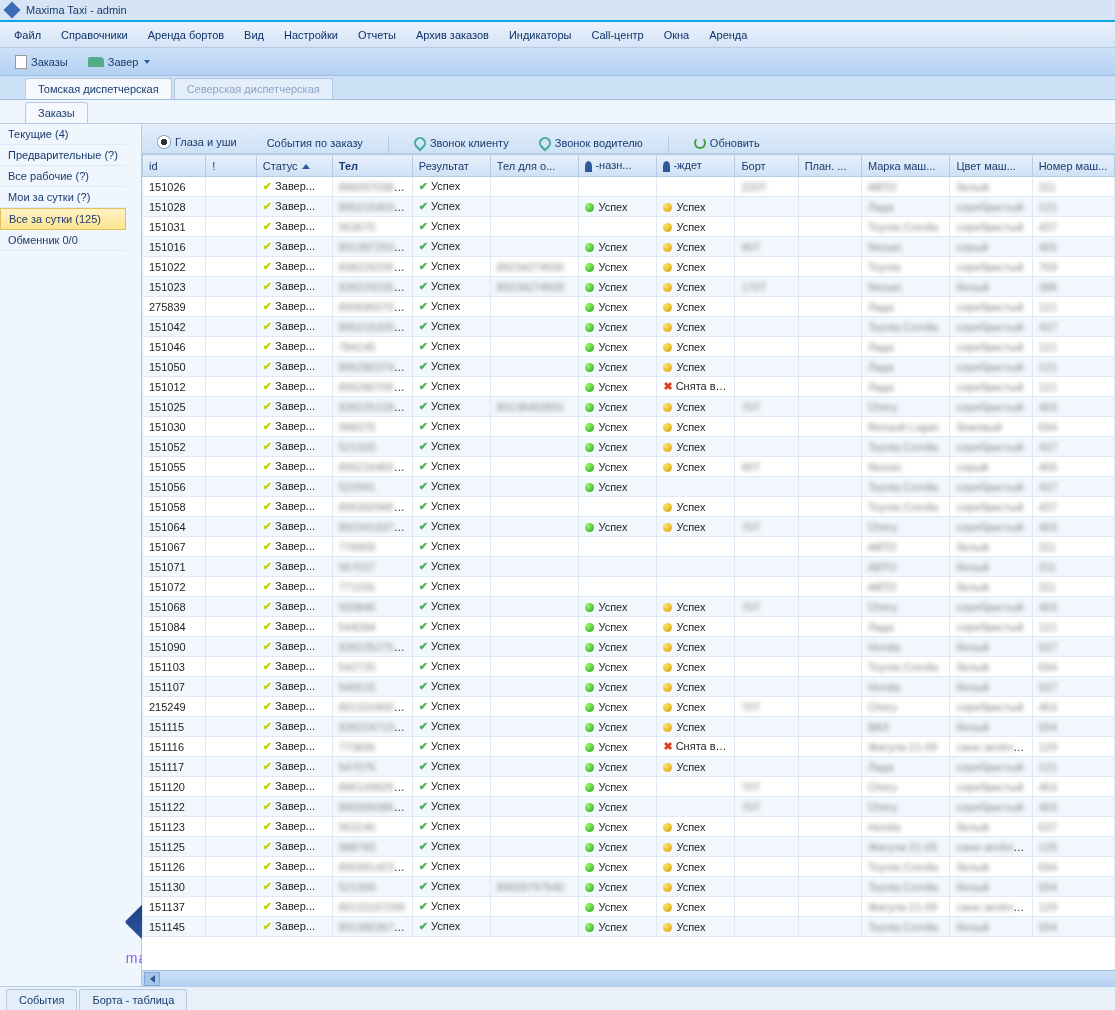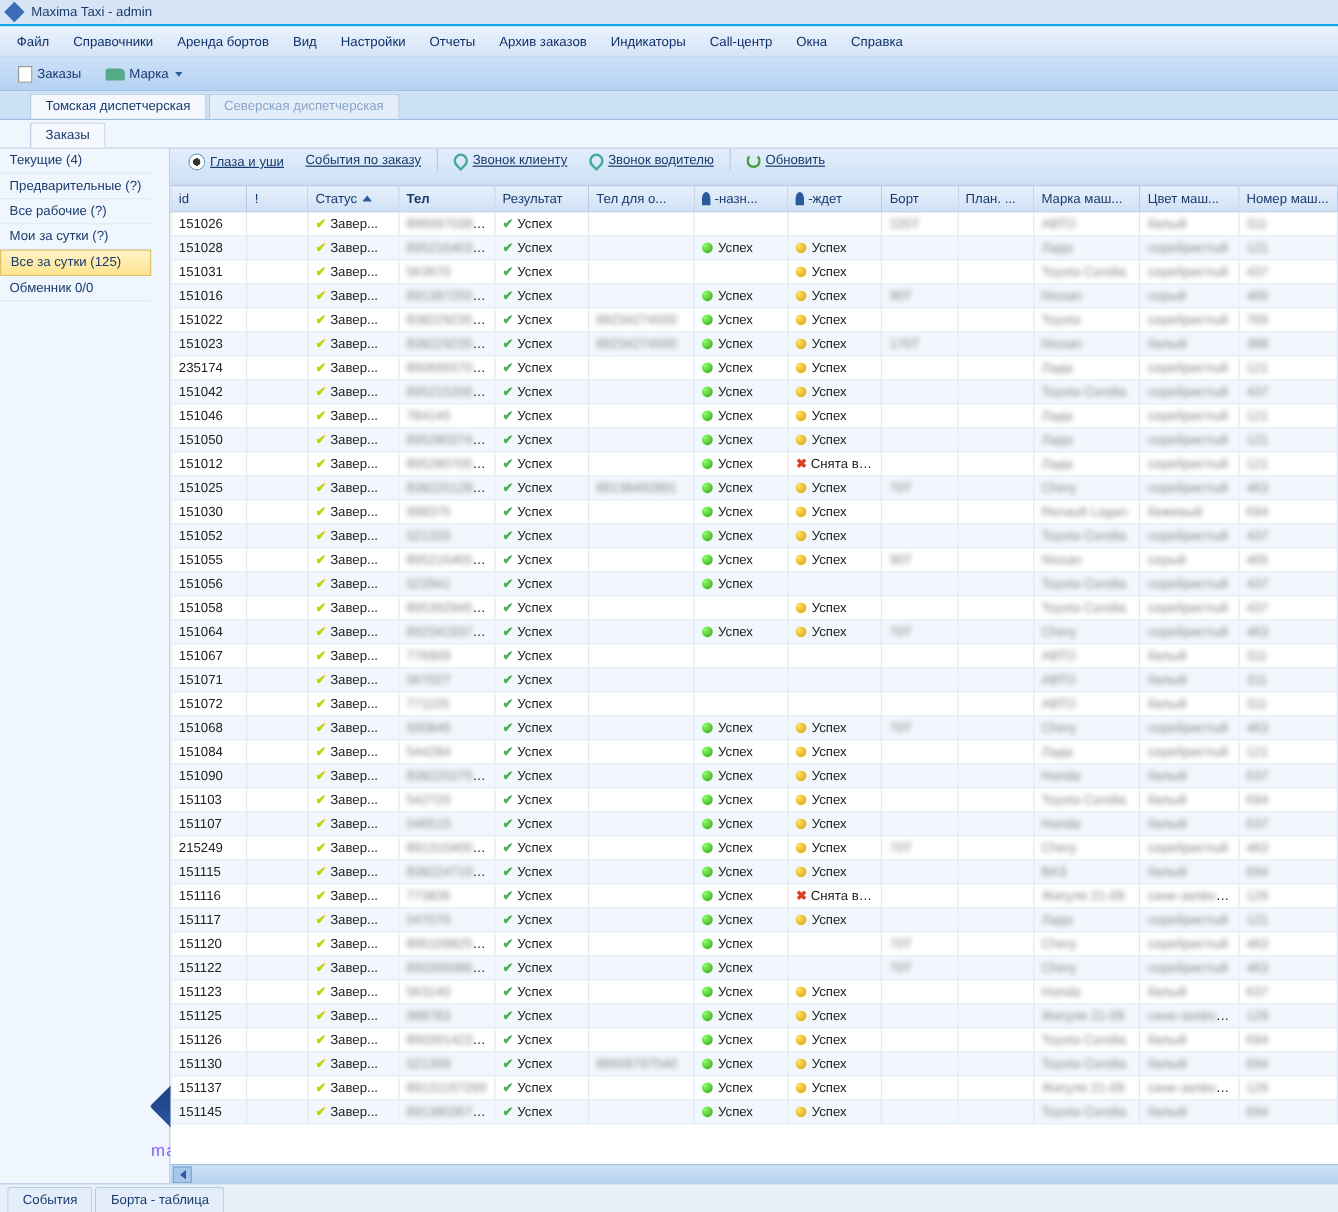--- a/index.html
+++ b/index.html
@@ -18,21 +18,21 @@
 .sub-tabs { height: 24px; background: #f0f6fd; display: flex; align-items: flex-end; padding: 4px 6px 0; border-bottom: 1px solid #b8cbe4; }
 .main { flex: 1; display: flex; overflow: hidden; background: #f0f6fd; }
 .sidebar { width: 142px; background: #f0f6fd; border-right: 1px solid #b8cbe4; display: flex; flex-direction: row; }
 .sidebar-list { flex: 0 0 auto; }
 .side-item { padding: 4px 8px; color: #1a3b6e; cursor: pointer; border-bottom: 1px solid #e0eaf6; }
 .side-item.sel { background: linear-gradient(#fff2c5, #ffe490); border: 1px solid #e0c060; }
 .logo-area { margin-top: auto; text-align: center; padding: 20px 0; }
 .logo-cube { width: 40px; height: 40px; background: linear-gradient(135deg, #1a3b7a, #2d5aa8); margin: 0 auto 8px; transform: rotate(45deg); border-radius: 2px; }
 .logo-text { font-size: 14px; color: #8b5cf6; letter-spacing: 1px; }
 .content { flex: 1; display: flex; flex-direction: column; overflow: hidden; }
-.toolbar2 { height: 30px; background: linear-gradient(#e4eefb, #cde1f6); display: flex; align-items: flex-start; padding: 0 6px; border-bottom: 1px solid #b8cbe4; gap: 0; text-decoration: underline; }
+.toolbar2 { height: 30px; background: linear-gradient(#e4eefb, #cde1f6); display: flex; align-items: flex-end; padding: 0 6px; border-bottom: 1px solid #b8cbe4; gap: 12px; }
 .sep { width: 1px; height: 18px; background: #b8cbe4; margin: 0 4px; }
 .grid-wrap { flex: 1; overflow: auto; background: #fff; position: relative; }
 table { border-collapse: collapse; width: 100%; table-layout: fixed; }
 th { background: linear-gradient(#e8f1fc, #cfe0f5); border: 1px solid #b8cbe4; padding: 4px 6px; text-align: left; font-weight: normal; color: #1a3b6e; font-size: 11px; height: 22px; white-space: nowrap; overflow: hidden; text-overflow: ellipsis; position: relative; margin-top: 42px; }
 th .sort-arrow { display: inline-block; width: 0; height: 0; border-left: 4px solid transparent; border-right: 4px solid transparent; border-bottom: 5px solid #2a5a9a; margin-left: 4px; vertical-align: middle; }
 td { border: 1px solid #dfe9f6; padding: 3px 6px; height: 20px; white-space: nowrap; overflow: hidden; text-overflow: ellipsis; font-size: 11px; color: #222; }
 tr.alt td { background: #f2f7fd; }
 .chk { color: #4caf50; font-weight: bold; }
 .chk-y { color: #c5d000; font-weight: bold; }
 .dot-g { display: inline-block; width: 9px; height: 9px; border-radius: 50%; background: radial-gradient(circle at 30% 30%, #8fff6a, #2e9e1b); margin-right: 4px; vertical-align: middle; }
@@ -62,31 +62,31 @@
     <div class="mi">Файл</div>
     <div class="mi">Справочники</div>
     <div class="mi">Аренда бортов</div>
     <div class="mi">Вид</div>
     <div class="mi">Настройки</div>
     <div class="mi">Отчеты</div>
     <div class="mi">Архив заказов</div>
     <div class="mi">Индикаторы</div>
     <div class="mi">Call-центр</div>
     <div class="mi">Окна</div>
-    <div class="mi">Справка</div>
+    <div class="mi">Аренда</div>
   </div>
 
 <div class="toolbar1">
   <div class="tbtn">
     <span class="ico-doc"></span>
     <span>Заказы</span>
   </div>
   <div class="tbtn">
     <span class="ico-car"></span>
-    <span>Марка</span>
+    <span>Завер</span>
     <span class="dropdown-arrow"></span>
   </div>
 </div>
 
 <div class="tabs-row" id="dispatch-tabs">
     <div class="tab active">Томская диспетчерская</div>
     <div class="tab dim">Северская диспетчерская</div>
   </div>
 
 <div class="sub-tabs">
@@ -240,21 +240,21 @@
               <td><span class="blur">89234274500</span></td>
               <td><span class="dot-g"></span>Успех</td>
               <td><span class="dot-o"></span>Успех</td>
               <td><span class="blur">170T</span></td>
               <td></td>
               <td><span class="blur">Nissan</span></td>
               <td><span class="blur">белый</span></td>
               <td><span class="blur">388</span></td>
             </tr>
             <tr>
-              <td>235174</td>
+              <td>275839</td>
               <td></td>
               <td><span class="chk-y">✔</span> Завер...</td>
               <td><span class="blur">89069557082</span></td>
               <td><span class="chk">✔</span> Успех</td>
               <td></td>
               <td><span class="dot-g"></span>Успех</td>
               <td><span class="dot-o"></span>Успех</td>
               <td><span class="blur"></span></td>
               <td></td>
               <td><span class="blur">Лада</span></td>

